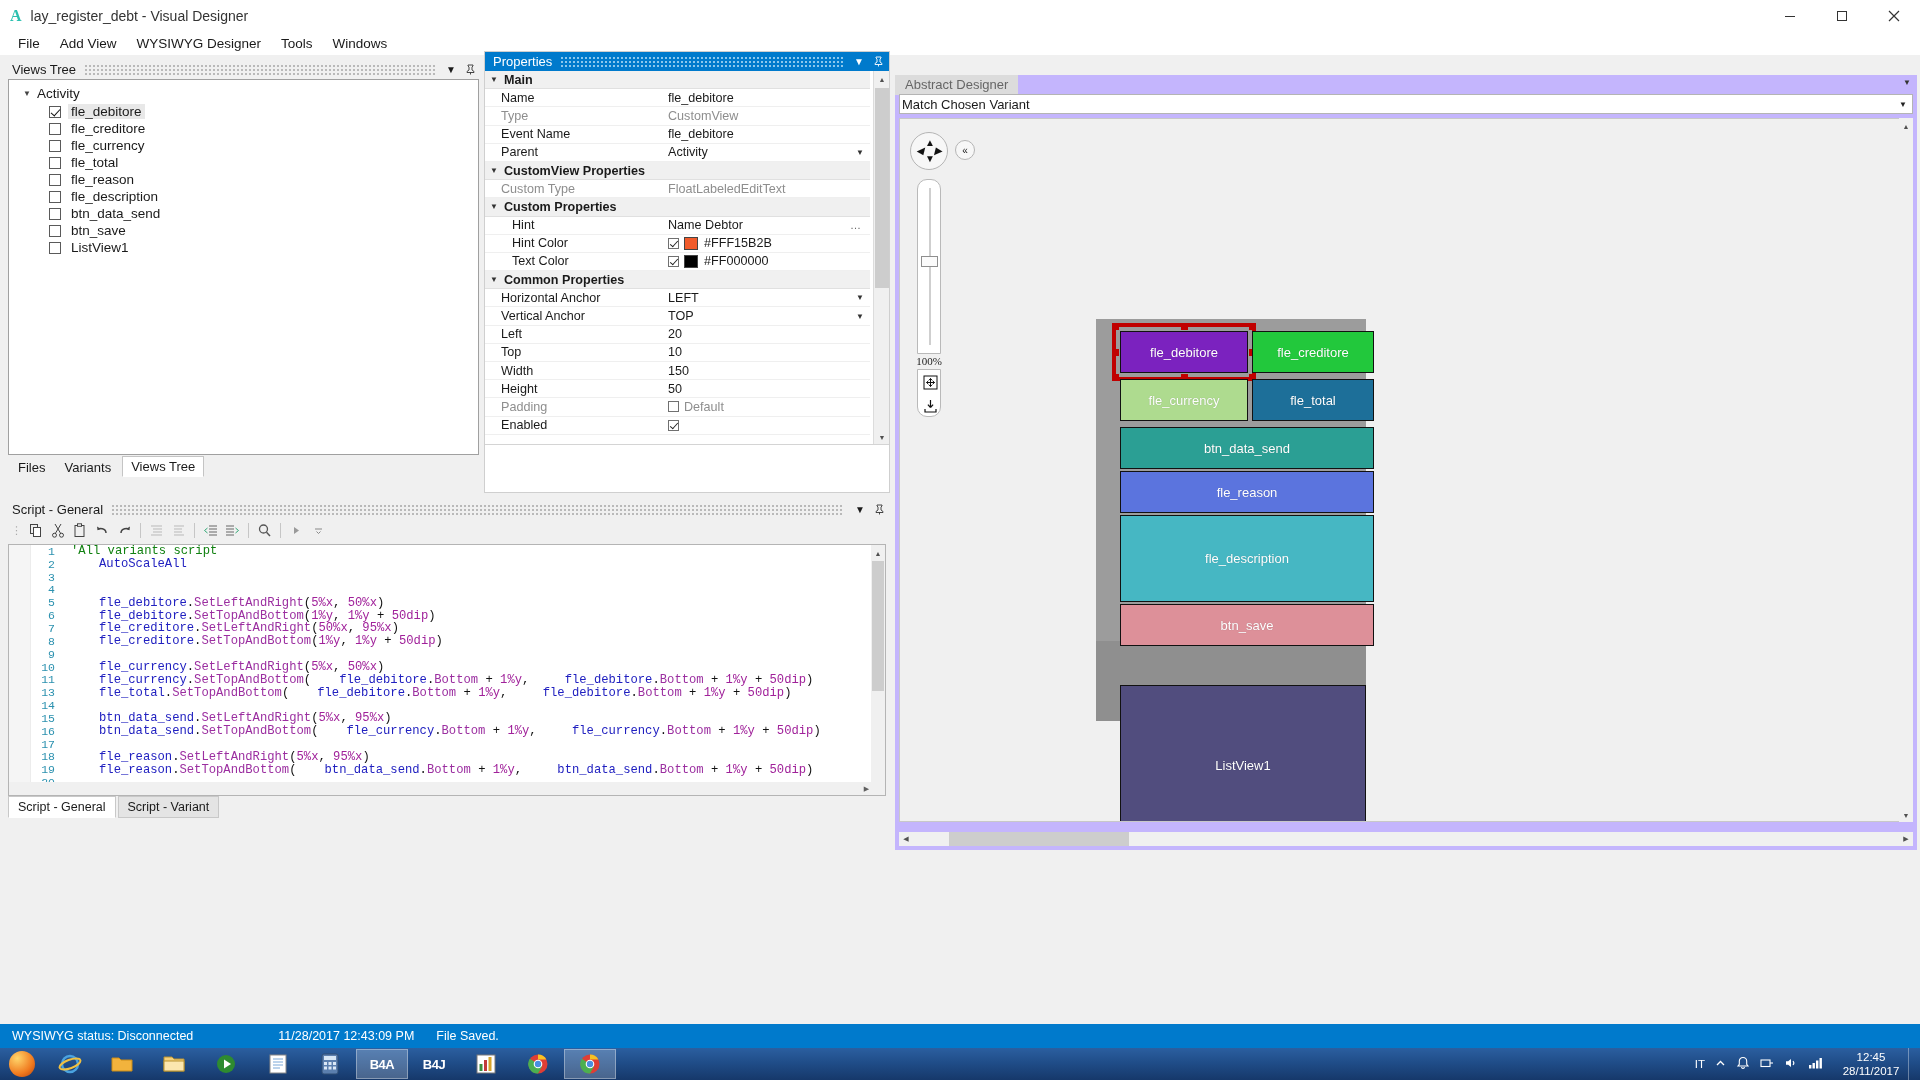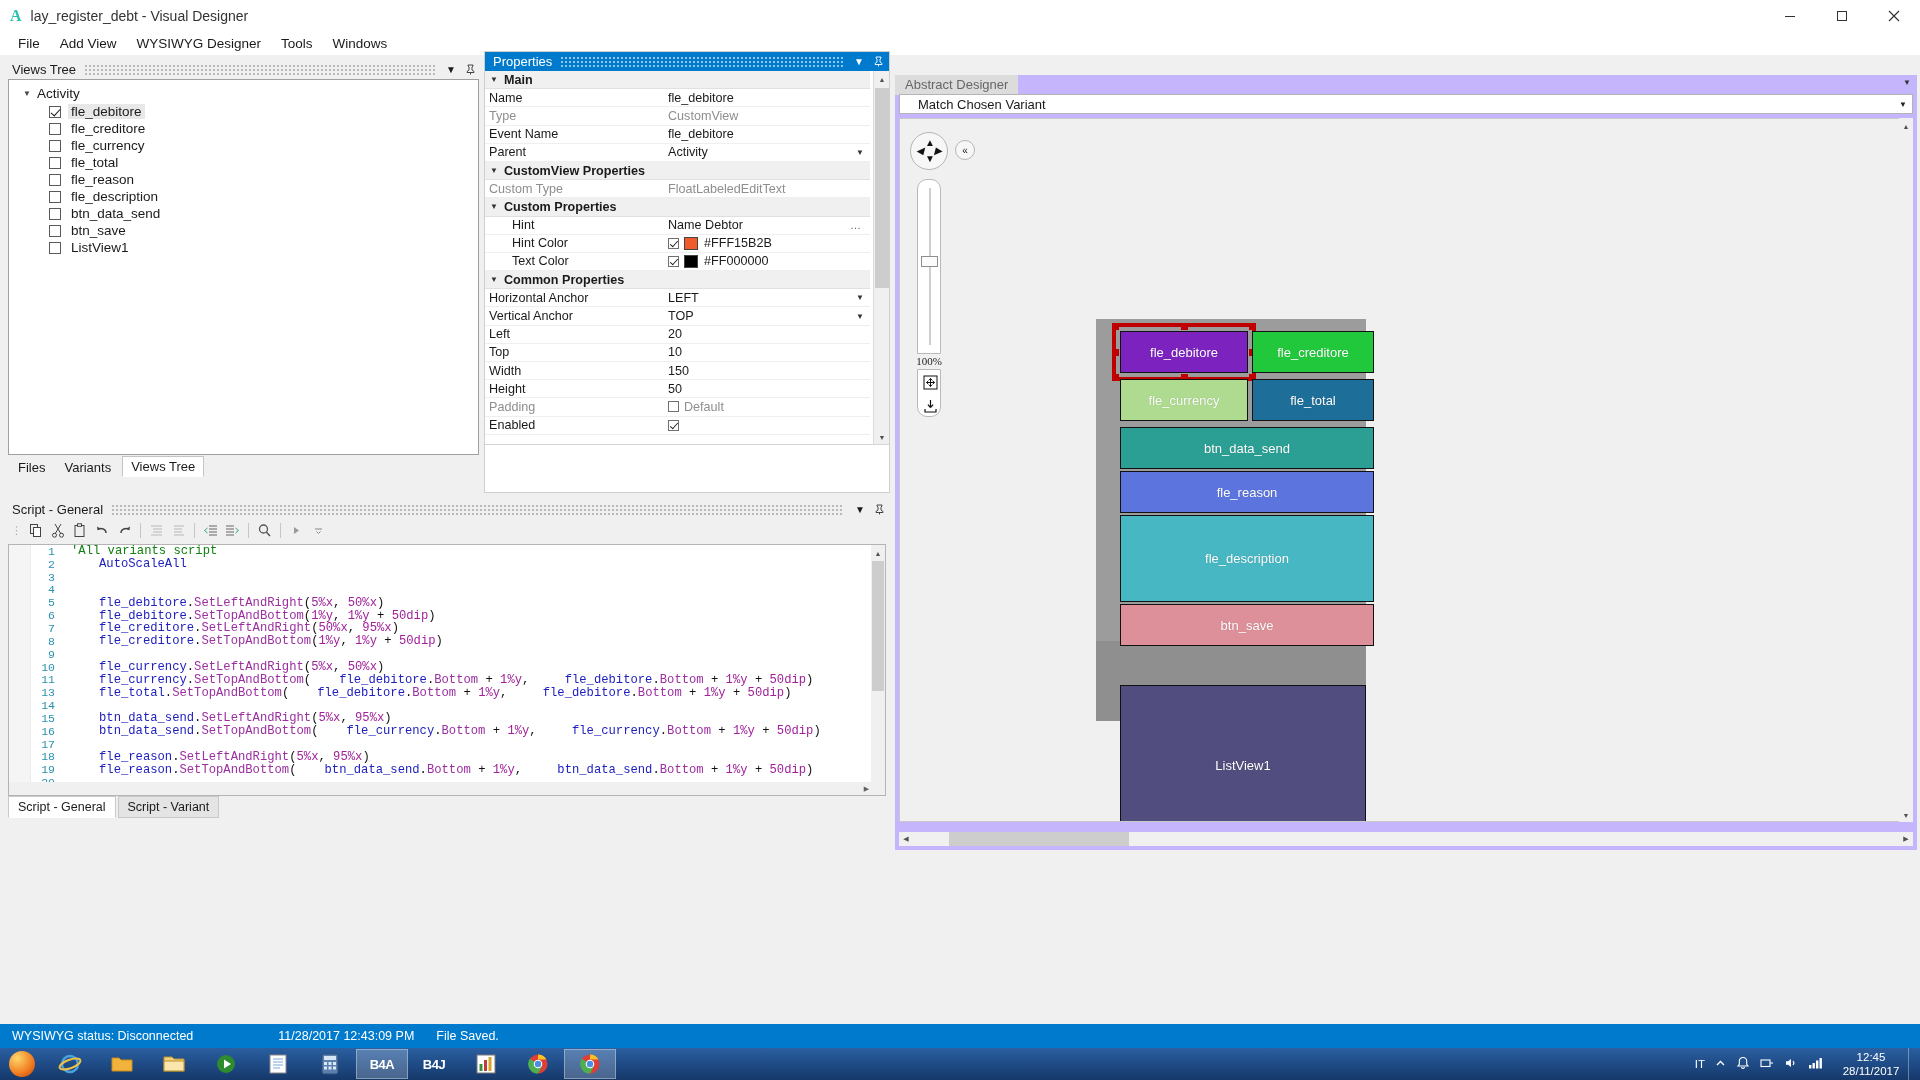--- a/index.html
+++ b/index.html
@@ -91,21 +91,21 @@
     background:#f0f0f0; border:1px solid #cfcfcf;
     display:flex; flex-direction:column;
   }
   .props-grid-wrap { position:relative; flex:none; height:374px; background:#fff; overflow:hidden;
                      border-bottom:1px solid #d4d4d4; }
   .props-grid { width:385px; }
   .prow { display:flex; height:18.2px; align-items:center; font-size:12.6px;
           border-bottom:1px solid #efefef; }
   .prow.cat { background:#f0f0f0; font-weight:bold; padding-left:5px; border-bottom:1px solid #e0e0e0; }
   .prow.cat .catarrow { font-size:8px; margin-right:6px; color:#333; }
-  .prow .pname { width:174px; padding-left:4px; overflow:hidden; white-space:nowrap; }
+  .prow .pname { width:174px; padding-left:16px; overflow:hidden; white-space:nowrap; }
   .prow .pname.ind { padding-left:27px; }
   .prow .pval { flex:1; padding-left:9px; display:flex; align-items:center; overflow:hidden;
                 white-space:nowrap; }
   .prow.dim .pname, .prow.dim .pval { color:#8e8e8e; }
   .prow .dd { margin-left:auto; margin-right:6px; font-size:8px; color:#333; }
   .prow .ellip { margin-left:auto; margin-right:8px; color:#666; letter-spacing:1px; font-size:11px;}
   .minicb { width:11px; height:11px; border:1px solid #707070; background:#fff;
             display:inline-block; position:relative; margin-right:5px; flex:none; }
   .minicb.on::after {
     content:""; position:absolute; left:3px; top:0px; width:3px; height:7px;
@@ -121,21 +121,21 @@
   .sb-thumb { position:absolute; left:1px; top:17px; width:14px; height:200px; background:#cdcdcd; }
   .props-blank { flex:1; background:#fff; }
 
   
   .ad-panel { position:absolute; left:895px; top:49px; width:1022px; height:775px; background:#c4b5fd;margin-top:26px; }
   .ad-tabrow { height:19px; display:flex; align-items:flex-start; position:relative; }
   .ad-tab { background:#dcdcdc; color:#666; font-size:13px; padding:2px 10px 3px 10px; }
   .ad-chev { position:absolute; right:6px; top:3px; font-size:8px; color:#333; }
   .ad-variantbar {
     margin:0 4px; height:20px; background:#fff; border:1px solid #b4b4b4;
-    display:flex; align-items:center; padding-left:18px; font-size:13px; position:relative;
+    display:flex; align-items:center; padding-left:2px; font-size:13px; position:relative;
   }
   .ad-variantbar .dd { position:absolute; right:5px; font-size:8px; color:#222; }
   .ad-canvas {
     position:absolute; left:4px; top:43px; right:4px; bottom:28px;
     background:#f0f0f0; border:1px solid #c8c8c8; overflow:hidden;
   }
   .ad-right-scroll { position:absolute; right:4px; top:43px; bottom:28px; width:14px; background:#f0f0f0; }
 
   
   .navpad { position:absolute; left:10px; top:13px; width:38px; height:38px;

